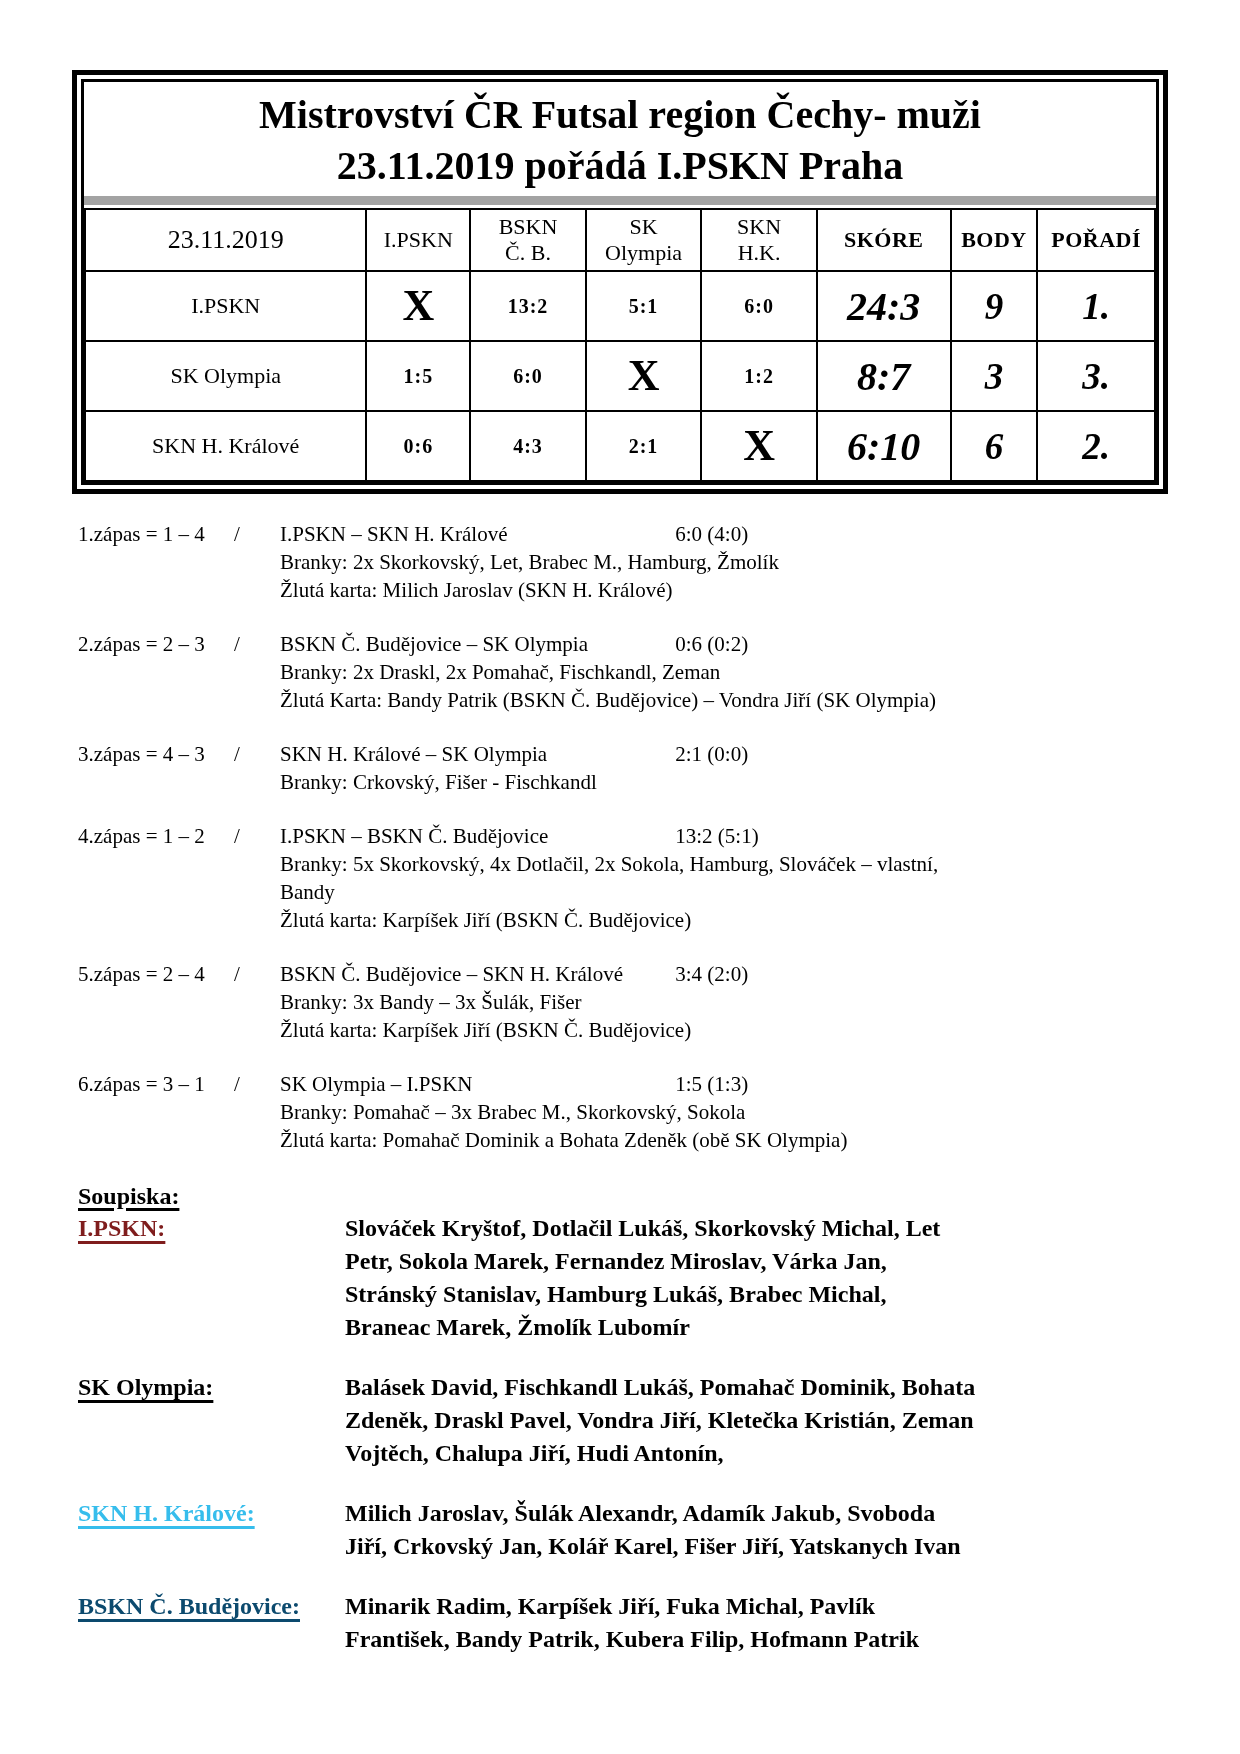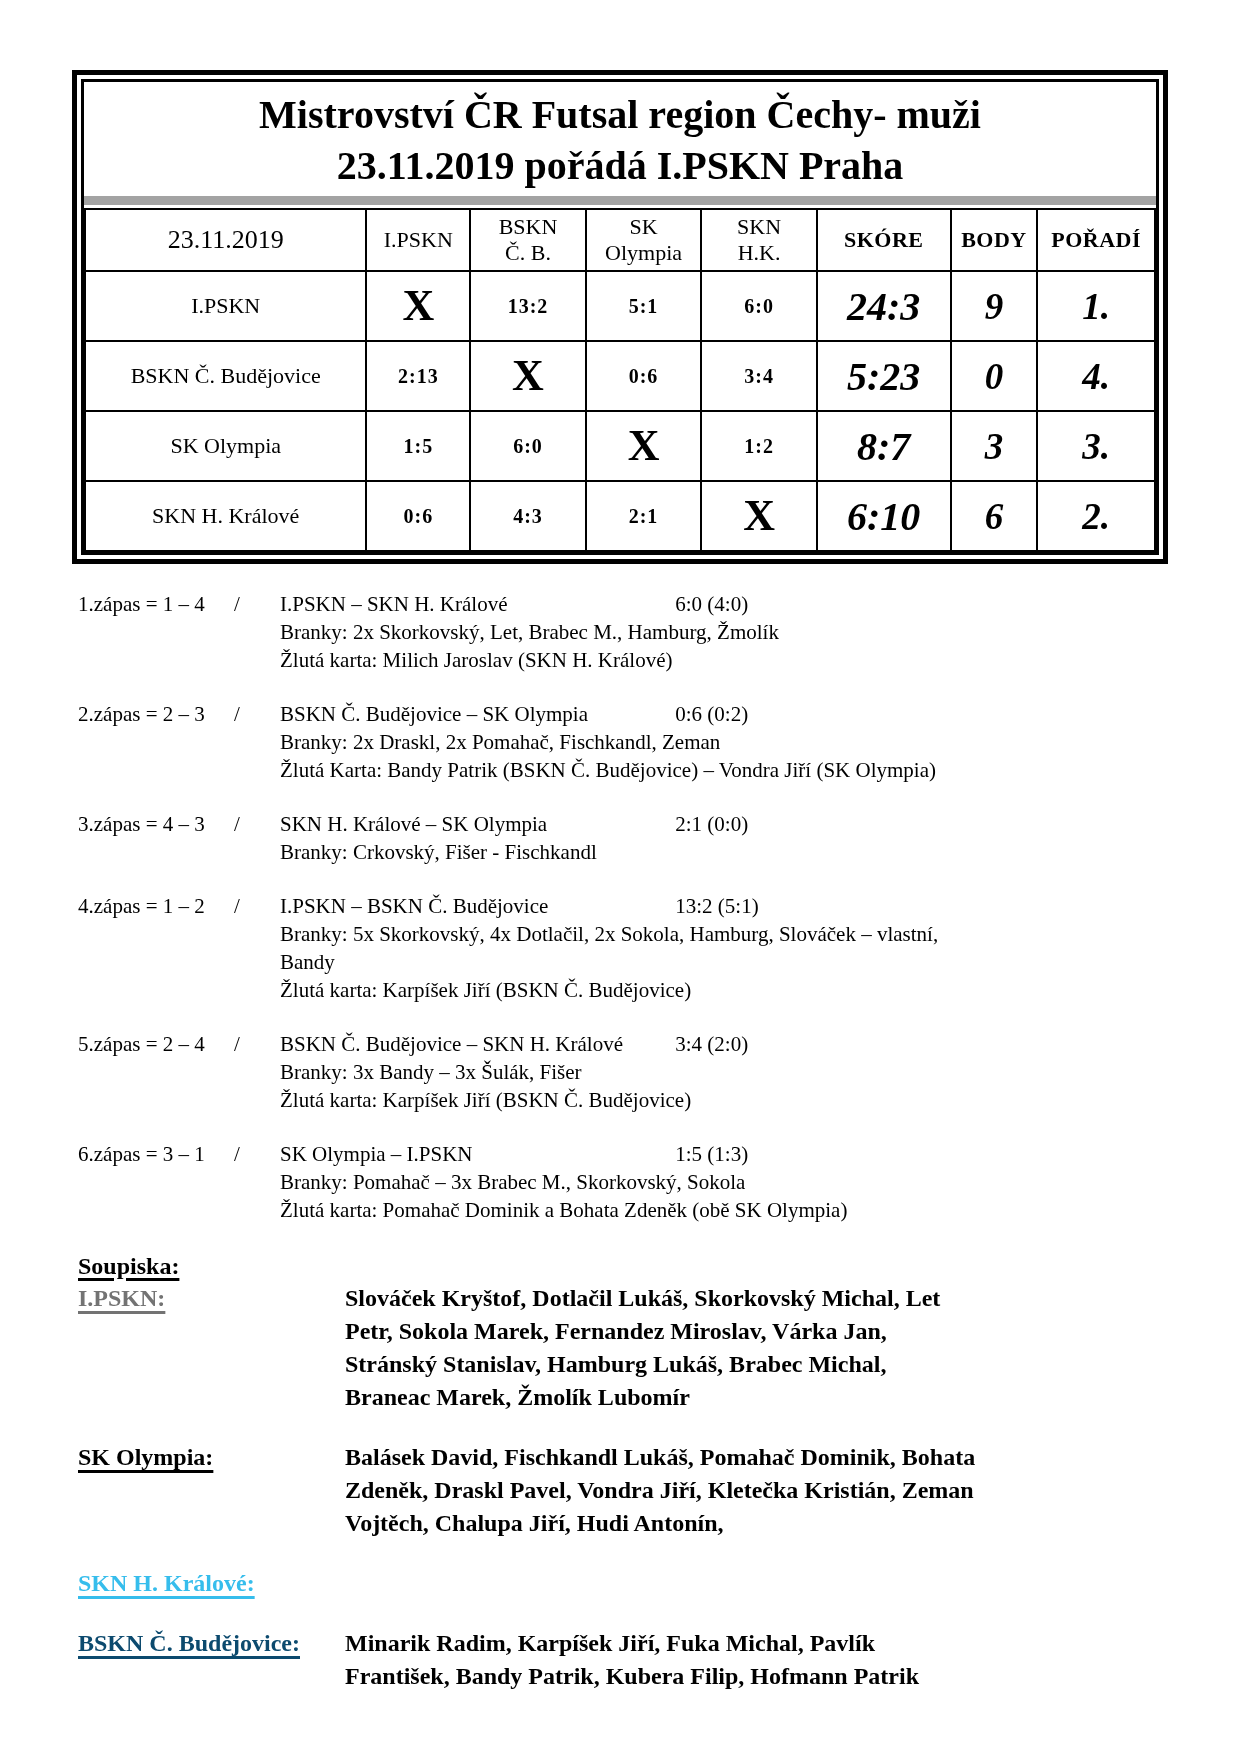--- a/index.html
+++ b/index.html
@@ -71,21 +71,21 @@
     display: inline-block;
   }
   .roster { display: grid; grid-template-columns: 267px 1fr; margin-bottom: 27px; }
   .roster:first-of-type { margin-top: 2px; }
   .r-label {
     font-weight: bold; font-size: 24px; line-height: 33px;
     text-decoration: underline; text-decoration-thickness: 3px; text-underline-offset: 5px;
     justify-self: start; align-self: start; white-space: nowrap;
   }
   .r-players { font-weight: bold; font-size: 24px; line-height: 33px; }
-  .t-red   { color: #737373; }
+  .t-red   { color: #7f1d1d; }
   .t-black { color: #000000; }
   .t-cyan  { color: #36bdec; }
   .t-green { color: #0c4a6e; }
 </style>
 </head>
 <body>
 
 <div class="sheet">
 
   <div class="standings-box">
@@ -131,30 +131,20 @@
             <td class="team">I.PSKN</td>
             <td class="xcell">X</td>
             <td class="res">13:2</td>
             <td class="res">5:1</td>
             <td class="res">6:0</td>
             <td class="score">24:3</td>
             <td class="body">9</td>
             <td class="rank">1.</td>
           </tr>
           <tr>
-            <td class="team">BSKN Č. Budějovice</td>
-            <td class="res">2:13</td>
-            <td class="xcell">X</td>
-            <td class="res">0:6</td>
-            <td class="res">3:4</td>
-            <td class="score">5:23</td>
-            <td class="body">0</td>
-            <td class="rank">4.</td>
-          </tr>
-          <tr>
             <td class="team">SK Olympia</td>
             <td class="res">1:5</td>
             <td class="res">6:0</td>
             <td class="xcell">X</td>
             <td class="res">1:2</td>
             <td class="score">8:7</td>
             <td class="body">3</td>
             <td class="rank">3.</td>
           </tr>
           <tr>
@@ -259,20 +249,24 @@
       <div class="r-label t-black">SK Olympia:</div>
       <div class="r-players">
         <div>Balásek David, Fischkandl Lukáš, Pomahač Dominik, Bohata</div>
         <div>Zdeněk, Draskl Pavel, Vondra Jiří, Kletečka Kristián, Zeman</div>
         <div>Vojtěch, Chalupa Jiří, Hudi Antonín,</div>
       </div>
     </div>
 
     <div class="roster">
       <div class="r-label t-cyan">SKN H. Králové:</div>
+      <div class="r-players">
+        <div>Milich Jaroslav, Šulák Alexandr, Adamík Jakub, Svoboda</div>
+        <div>Jiří, Crkovský Jan, Kolář Karel, Fišer Jiří, Yatskanych Ivan</div>
+      </div>
     </div>
 
     <div class="roster">
       <div class="r-label t-green">BSKN Č. Budějovice:</div>
       <div class="r-players">
         <div>Minarik Radim, Karpíšek Jiří, Fuka Michal, Pavlík</div>
         <div>František, Bandy Patrik, Kubera Filip, Hofmann Patrik</div>
       </div>
     </div>
 

